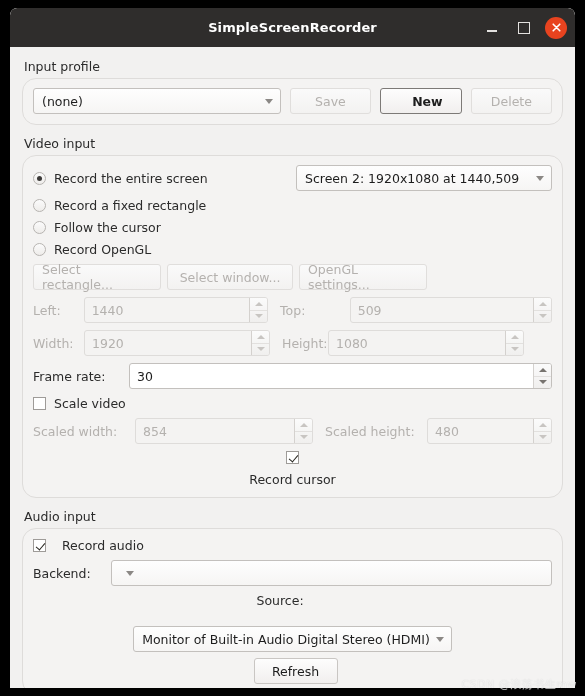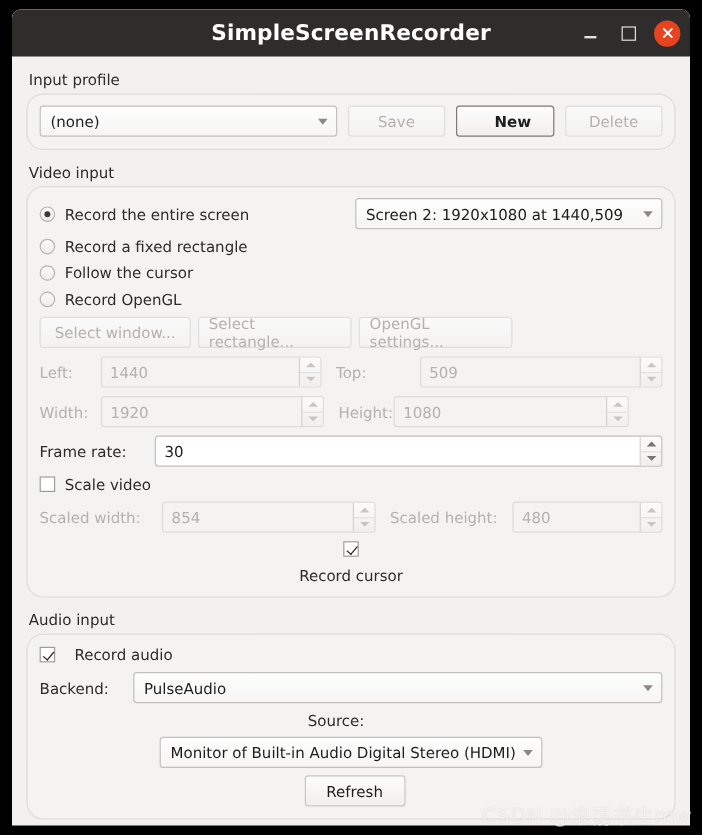--- a/index.html
+++ b/index.html
@@ -27,21 +27,21 @@
     position: relative;
     flex: 0 0 auto;
     display: flex;
     align-items: center;
   }
   #title-text {
     position: absolute;
     left: 0; right: 0;
     text-align: center;
     color: #ffffff;
-    font-size: 18px;
+    font-size: 13px;
     font-weight: bold;
     letter-spacing: .1px;
   }
   .wbtns {
     position: absolute;
     right: 8px;
     display: flex;
     align-items: center;
     gap: 10px;
   }
@@ -238,21 +238,21 @@
     color: #1d1d1d;
     cursor: pointer;
     box-sizing: border-box;
     gap: 4px;
   }
   .chev { color: #e8731f; font-weight: bold; font-size: 14px; line-height: 1; }
   
   #watermark {
     position: absolute;
     right: 8px; bottom: 4px;
-    font-size: 17px;
+    font-size: 11px;
     color: rgba(255,255,255,0.72);
     letter-spacing: .5px;
     pointer-events: none;
     white-space: nowrap;
     text-shadow: 0 0 1px rgba(120,120,120,0.35);
   }
 </style>
 </head>
 <body>
 
@@ -307,22 +307,22 @@
         <div class="radio"></div>
         <span class="lbl">Follow the cursor</span>
       </div>
 
       <div class="row ctrlrow" style="gap:8px;">
         <div class="radio"></div>
         <span class="lbl">Record OpenGL</span>
       </div>
 
       <div class="row ctrlrow" style="gap:6px;">
+        <div class="btn dis" style="width:128px;">Select rectangle...</div>
         <div class="btn dis" style="width:126px;">Select window...</div>
-        <div class="btn dis" style="width:128px;">Select rectangle...</div>
         <div class="btn dis" style="width:128px;">OpenGL settings...</div>
       </div>
 
       <div class="row ctrlrow" style="gap:6px;">
         <span class="lbl dis" style="width:45px;">Left:</span>
         <div class="spin dis" style="width:186px;">
           <span class="sval">1440</span>
           <div class="spinbtns">
             <div>
                 <span class="sarrow-up"></span>
@@ -431,28 +431,27 @@
     <div class="groupbox">
 
       <div class="row ctrlrow" style="gap:16px;">
         <div class="check on"></div>
         <span class="lbl">Record audio</span>
       </div>
 
       <div class="row ctrlrow" style="gap:6px;">
         <span class="lbl" style="width:72px;">Backend:</span>
         <div class="combo" style="flex:1 1 auto;">
-          <span class="ctext">PulseAudio</span>
           <span class="caret"></span>
         </div>
       </div>
 
       <div class="row ctrlrow" style="gap:6px;">
         <span class="lbl" style="width:72px;">Source:</span>
-        <div class="combo" style="flex:1 1 auto;">
+        <div class="combo" style="flex:1 1 auto;margin-top:12px;">
           <span class="ctext">Monitor of Built-in Audio Digital Stereo (HDMI)</span>
           <span class="caret"></span>
         </div>
         <div class="btn" style="width:84px; margin-left:6px;">Refresh</div>
       </div>
 
     </div>
 
   </div>
 

